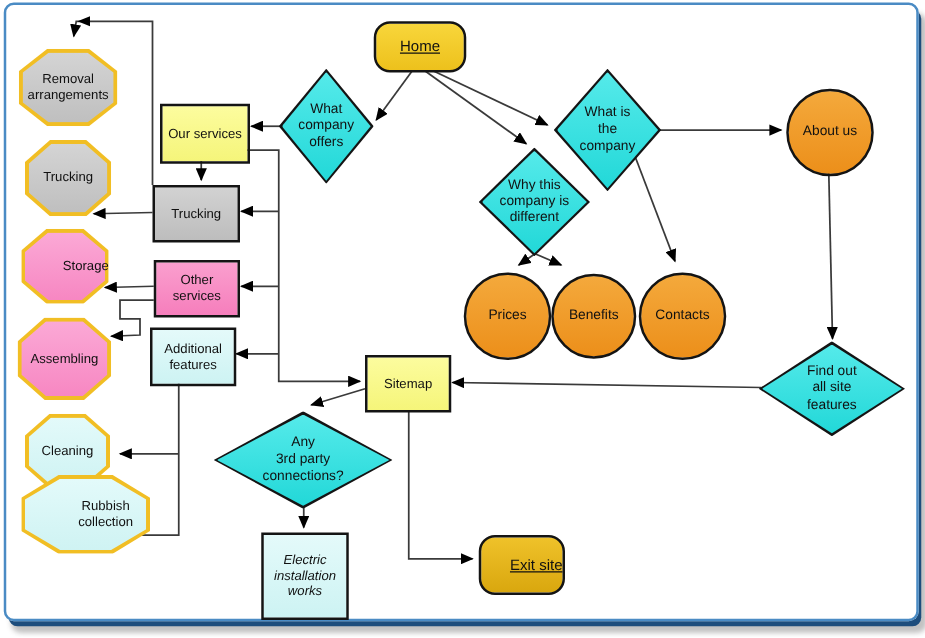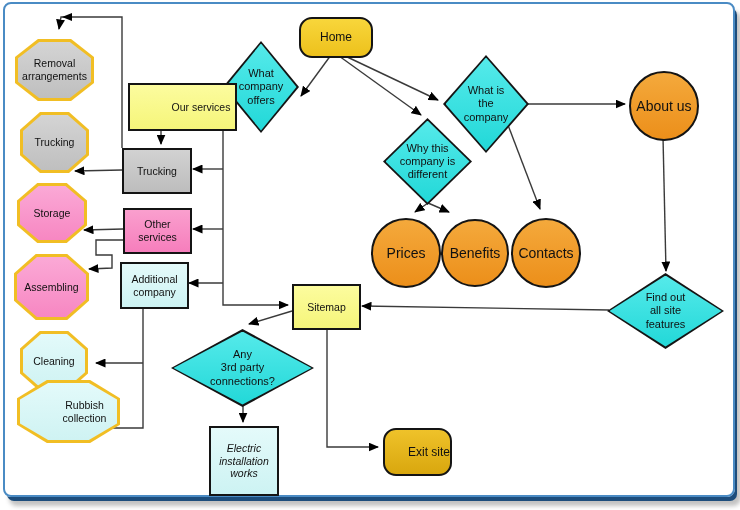--- a/index.html
+++ b/index.html
@@ -12,25 +12,25 @@
   .node{position:absolute;display:flex;align-items:center;justify-content:center;
         text-align:center;white-space:pre-line;line-height:1.2;font-size:10.5px;}
   .lbl{position:relative;z-index:2;width:100%;}
   
   .rect{border:2px solid #141414;}
   .bg-yellow{background:linear-gradient(180deg,#fcfc9e,#f5f57a);}
   .bg-gray{background:linear-gradient(180deg,#d2d2d2,#bdbdbd);}
   .bg-pink{background:linear-gradient(180deg,#fa9fce,#f67ebc);}
   .bg-cyan{background:linear-gradient(180deg,#e4fafa,#cdf3f3);}
   
-  .term{border:2px solid #141414;border-radius:13px;font-size:12px;}
+  .term{border:2px solid #141414;border-radius:13px;font-size:12px;text-decoration:underline;}
   .t-home{background:linear-gradient(180deg,#f8d63b,#edc11c);}
   .t-exit{background:linear-gradient(180deg,#efc22a,#d9a70e);text-align:right;}
   
-  .circle{border:2px solid #141414;border-radius:50%;font-size:14px;
+  .circle{border:2px solid #141414;border-radius:50%;font-size:11px;
           background:linear-gradient(180deg,#f4a93c,#ec8f1a);}
   
   .diamond{clip-path:polygon(50% 0,100% 50%,50% 100%,0 50%);background:#141414;font-size:11px;}
   .diamond .fill{position:absolute;inset:2.5px;clip-path:polygon(50% 0,100% 50%,50% 100%,0 50%);
           background:linear-gradient(180deg,#55eaea,#22d8d8);z-index:1;}
   
   .oct{clip-path:polygon(29% 0,71% 0,100% 29%,100% 71%,71% 100%,29% 100%,0 71%,0 29%);
        background:#f1be24;}
   .oct .fill{position:absolute;inset:3px;z-index:1;
        clip-path:polygon(29% 0,71% 0,100% 29%,100% 71%,71% 100%,29% 100%,0 71%,0 29%);}
@@ -77,21 +77,21 @@
       <path d="M 428 203 L 449 212" marker-end="url(#arr)"></path>
     </g>
     <polygon points="62,17 72,13 72,21" fill="#000"></polygon>
   </svg>
 
   <div class="node term t-home" style="left:299px;top:17px;width:70px;height:37px;">
     <span class="lbl">Home</span></div>
   <div class="node term t-exit" style="left:383px;top:428px;width:65px;height:44px;">
     <span class="lbl">Exit site</span></div>
 
-  <div class="node diamond" style="left:223px;top:41px;width:76px;height:92px;">
+  <div class="node diamond" style="left:223px;top:55px;width:76px;height:92px;">
     <span class="fill"></span>
     <span class="lbl">What
 company
 offers</span></div>
   <div class="node diamond" style="left:443px;top:55px;width:86px;height:98px;">
     <span class="fill"></span>
     <span class="lbl">What is
 the
 company</span></div>
   <div class="node diamond" style="left:383px;top:118px;width:89px;height:87px;">
@@ -112,45 +112,45 @@
 
   <div class="node circle" style="left:629px;top:71px;width:66px;height:66px;">
     <span class="lbl">About us</span></div>
   <div class="node circle" style="left:371px;top:218px;width:66px;height:66px;">
     <span class="lbl">Prices</span></div>
   <div class="node circle" style="left:441px;top:219px;width:64px;height:64px;">
     <span class="lbl">Benefits</span></div>
   <div class="node circle" style="left:511px;top:218px;width:66px;height:66px;">
     <span class="lbl">Contacts</span></div>
 
-  <div class="node rect bg-yellow" style="left:128px;top:83px;width:68px;height:44px;padding-left:37px;">
+  <div class="node rect bg-yellow" style="left:128px;top:83px;width:68px;height:44px;">
     <span class="lbl">Our services</span></div>
   <div class="node rect bg-gray" style="left:122px;top:148px;width:66px;height:42px;">
     <span class="lbl">Trucking</span></div>
   <div class="node rect bg-pink" style="left:123px;top:208px;width:65px;height:42px;">
     <span class="lbl">Other
 services</span></div>
   <div class="node rect bg-cyan" style="left:120px;top:262px;width:65px;height:43px;">
     <span class="lbl">Additional
-company</span></div>
+features</span></div>
   <div class="node rect bg-yellow" style="left:292px;top:284px;width:65px;height:42px;">
     <span class="lbl">Sitemap</span></div>
   <div class="node rect bg-cyan" style="left:209px;top:426px;width:66px;height:66px;font-style:italic;">
     <span class="lbl">Electric
 installation
 works</span></div>
 
   <div class="node oct oct-gray" style="left:15px;top:39px;width:79px;height:62px;">
     <span class="fill"></span>
     <span class="lbl">Removal
 arrangements</span></div>
   <div class="node oct oct-gray" style="left:20px;top:112px;width:69px;height:61px;">
     <span class="fill"></span>
     <span class="lbl">Trucking</span></div>
-  <div class="node oct oct-pink" style="left:17px;top:183px;width:70px;height:60px;">
+  <div class="node oct oct-pink" style="left:17px;top:183px;width:70px;height:60px;text-align:right;">
     <span class="fill"></span>
     <span class="lbl">Storage</span></div>
   <div class="node oct oct-pink" style="left:14px;top:254px;width:75px;height:66px;align-items:center;">
     <span class="fill"></span>
     <span class="lbl">Assembling</span></div>
   <div class="node oct oct-cyan" style="left:20px;top:331px;width:68px;height:60px;">
     <span class="fill"></span>
     <span class="lbl">Cleaning</span></div>
   <div class="node oct oct-cyan" style="left:17px;top:380px;width:71px;height:63px;padding-left:32px;">
     <span class="fill"></span>

